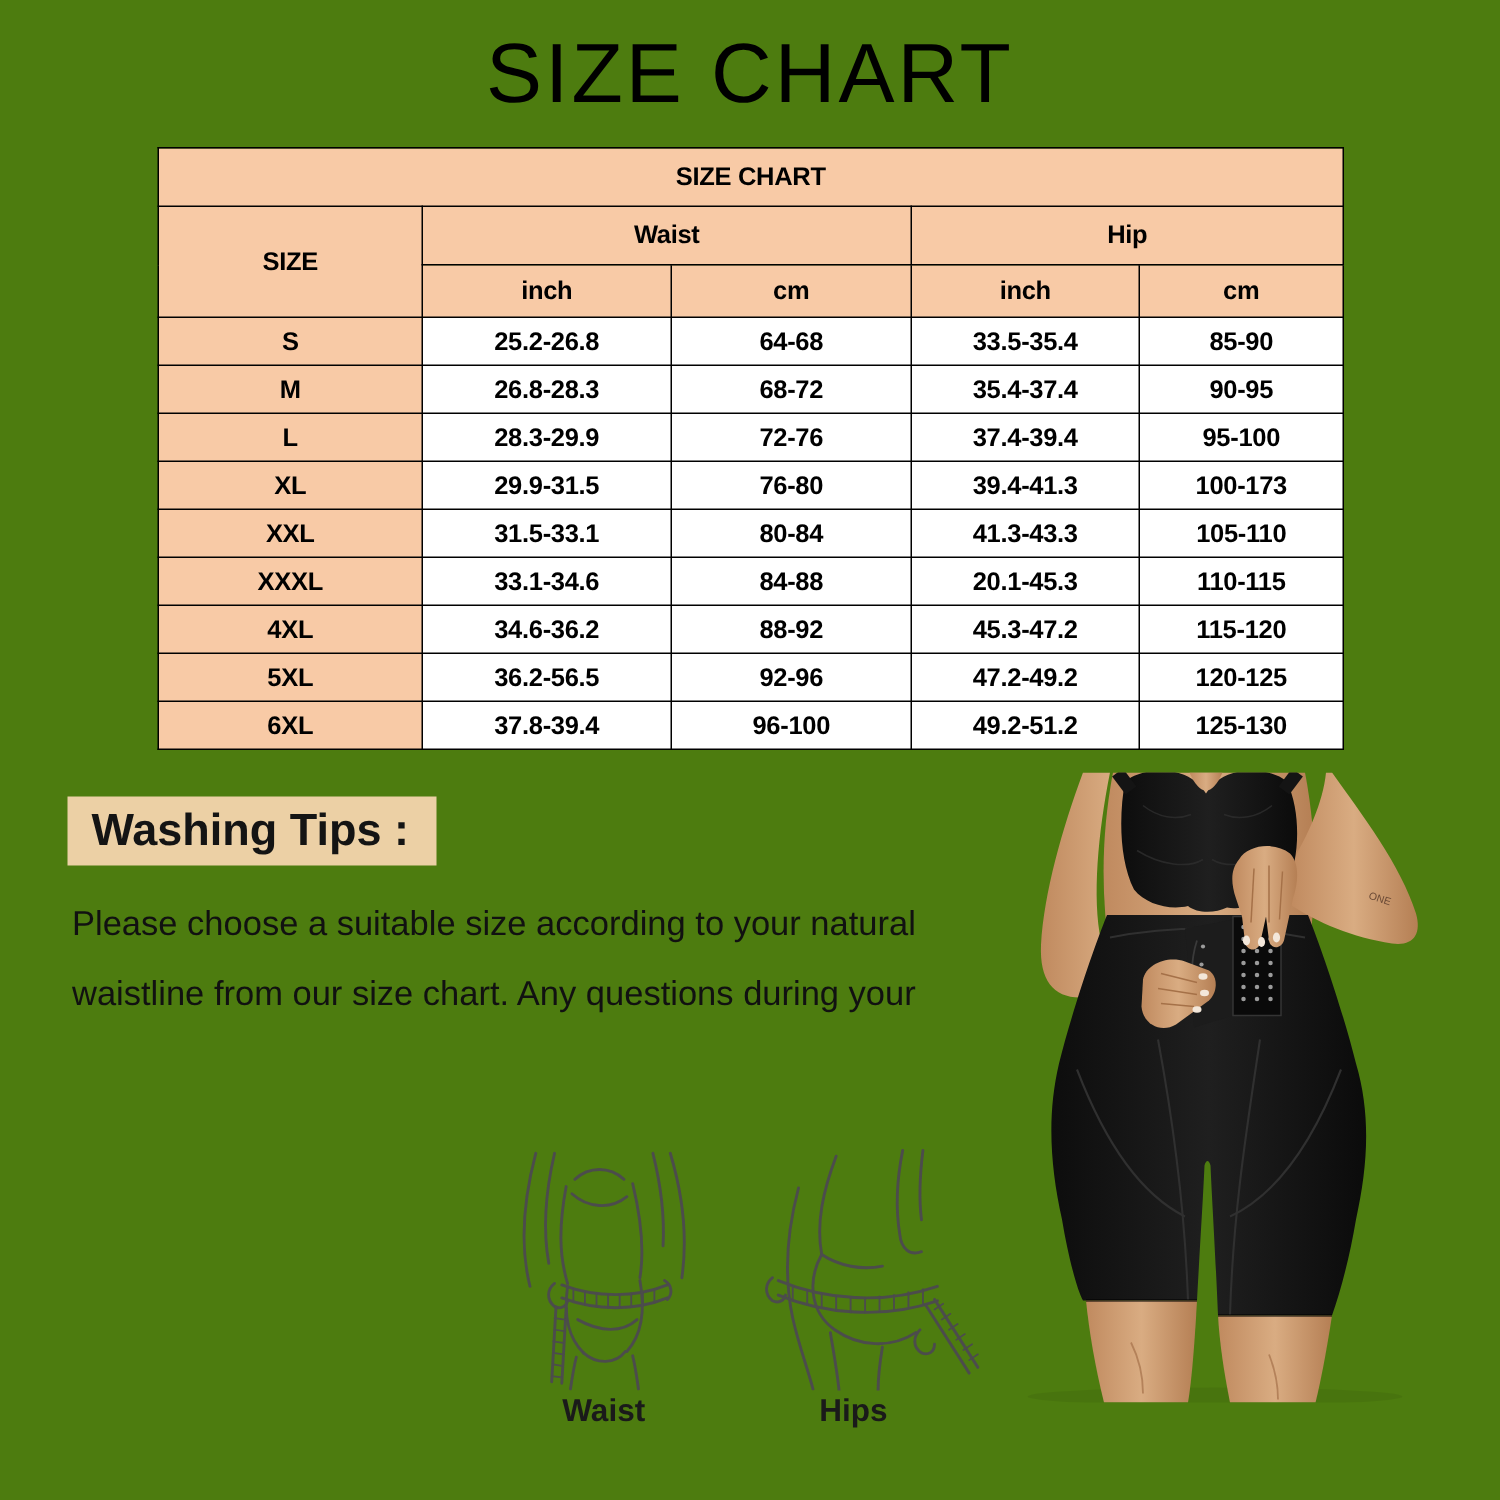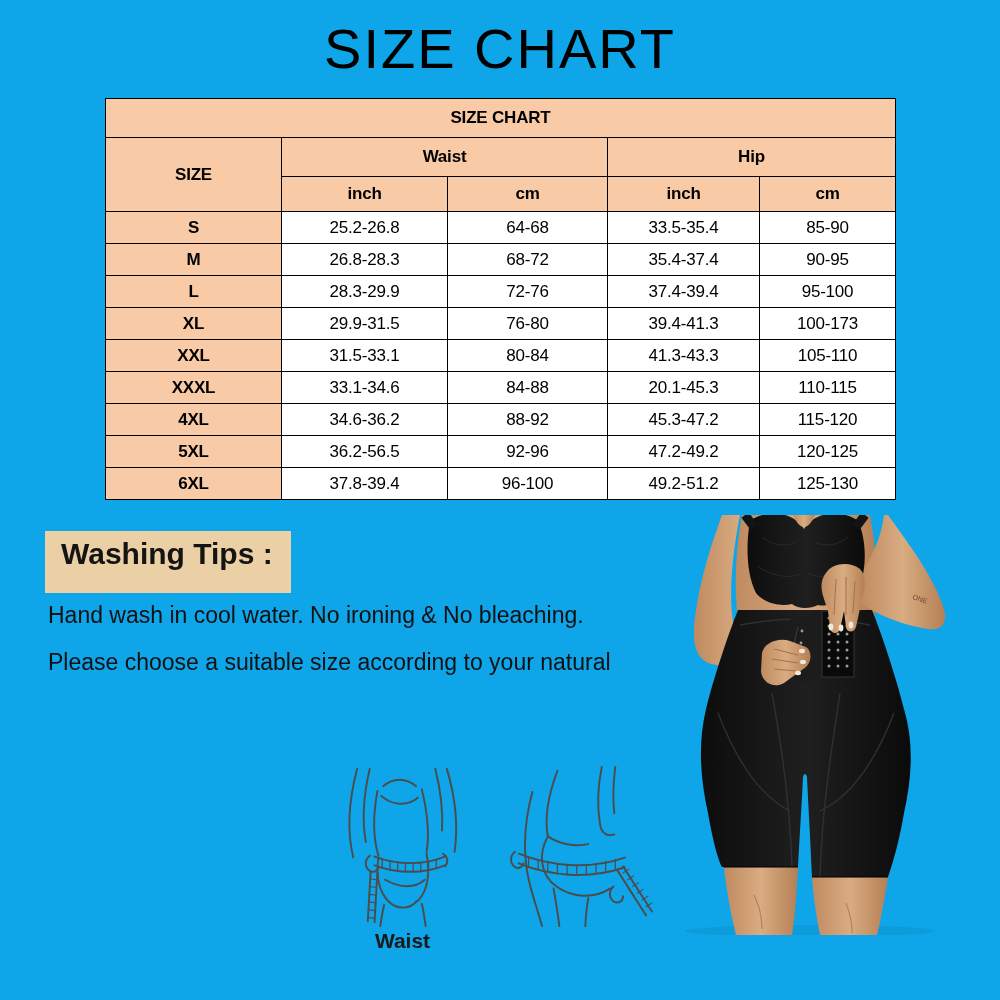--- a/index.html
+++ b/index.html
@@ -1,44 +1,44 @@
 <!DOCTYPE html>
 <html><head>
 <meta charset="utf-8">
 <style>
   html,body{margin:0;padding:0;background:#fff;}
   #stage{
-    position:relative;width:1000px;height:1000px;background:#0ea5e9;
+    position:relative;width:1000px;height:1000px;background:#4d7c0f;
     font-family:"Liberation Sans",sans-serif;color:#000;overflow:hidden;
   }
   
   .page-title{
     position:absolute;top:16px;left:0;width:100%;text-align:center;
     font-size:56px;font-weight:400;letter-spacing:2px;color:#000;
   }
   
   .size-table{
     position:absolute;left:105px;top:98px;width:790px;
     border-collapse:collapse;table-layout:fixed;
   }
   .size-table th,.size-table td{
     border:1px solid #000;text-align:center;vertical-align:middle;
     padding:0;font-size:17px;letter-spacing:-0.2px;
   }
   .size-table .hdr{background:var(--table-header-bg,#f8caa6);font-weight:bold;}
   .size-table .row-hdr{background:var(--table-header-bg,#f8caa6);font-weight:bold;}
-  .size-table td{background:#fff;font-weight:400;}
+  .size-table td{background:#fff;font-weight:700;}
   tr.r-title{height:39px;}
   tr.r-group{height:39px;}
   tr.r-units{height:35px;}
   tr.r-data{height:32px;}
   
   .tips-heading{
     position:absolute;left:45px;top:531px;height:46px;line-height:46px;
-    padding:0 18px 16px 16px;background:var(--tips-highlight-bg,#ecd0a5);
+    padding:0 18px 0 16px;background:var(--tips-highlight-bg,#ecd0a5);
     font-size:30px;font-weight:600;color:#141414;
   }
   .tips-paragraph{
     position:absolute;left:48px;top:592px;width:590px;
     font-size:23px;line-height:47px;color:#111;
   }
   .tips-paragraph span{display:block;white-space:nowrap;}
   
   .illus{position:absolute;}
   .illus-label{
@@ -139,22 +139,22 @@
         <td>37.8-39.4</td>
         <td>96-100</td>
         <td>49.2-51.2</td>
         <td>125-130</td>
       </tr>
     </tbody>
   </table>
 
   <div class="tips-heading">Washing Tips :</div>
   <div class="tips-paragraph">
-    <span>Hand wash in cool water. No ironing &amp; No bleaching.</span>
     <span>Please choose a suitable size according to your natural</span>
+    <span>waistline from our size chart. Any questions during your</span>
   </div>
 
   <svg class="illus" style="left:330px;top:765px;" width="145" height="162" viewBox="0 0 150 168">
     <g fill="none" stroke="#4c4c4c" stroke-width="2" stroke-linecap="round">
 
       <path d="M28,4 C19,38 17,68 24,96"></path>
       <path d="M41,4 C34,34 33,58 37,80"></path>
 
       <path d="M121,4 C130,34 133,62 129,90"></path>
       <path d="M109,4 C115,28 117,50 116,68"></path>
@@ -242,20 +242,21 @@
       </g>
 
       <path d="M138,126 C133,131 133,138 139,142 C144,144 148,141 148,136"></path>
 
       <path d="M76,128 C79,146 81,157 82,168"></path>
       <path d="M112,138 C110,150 109,160 109,168"></path>
     </g>
   </svg>
 
   <div class="illus-label" style="left:330px;width:145px;">Waist</div>
+  <div class="illus-label" style="left:480px;width:178px;">Hips</div>
 
   <svg class="model-photo" viewBox="0 0 350 420">
     <defs>
       <linearGradient id="skin" x1="0" y1="0" x2="1" y2="0">
         <stop offset="0" stop-color="#c08a5f"></stop>
         <stop offset="0.5" stop-color="#d9ac82"></stop>
         <stop offset="1" stop-color="#b57f54"></stop>
       </linearGradient>
       <linearGradient id="blk" x1="0" y1="0" x2="1" y2="0">
         <stop offset="0" stop-color="#0d0d0d"></stop>

